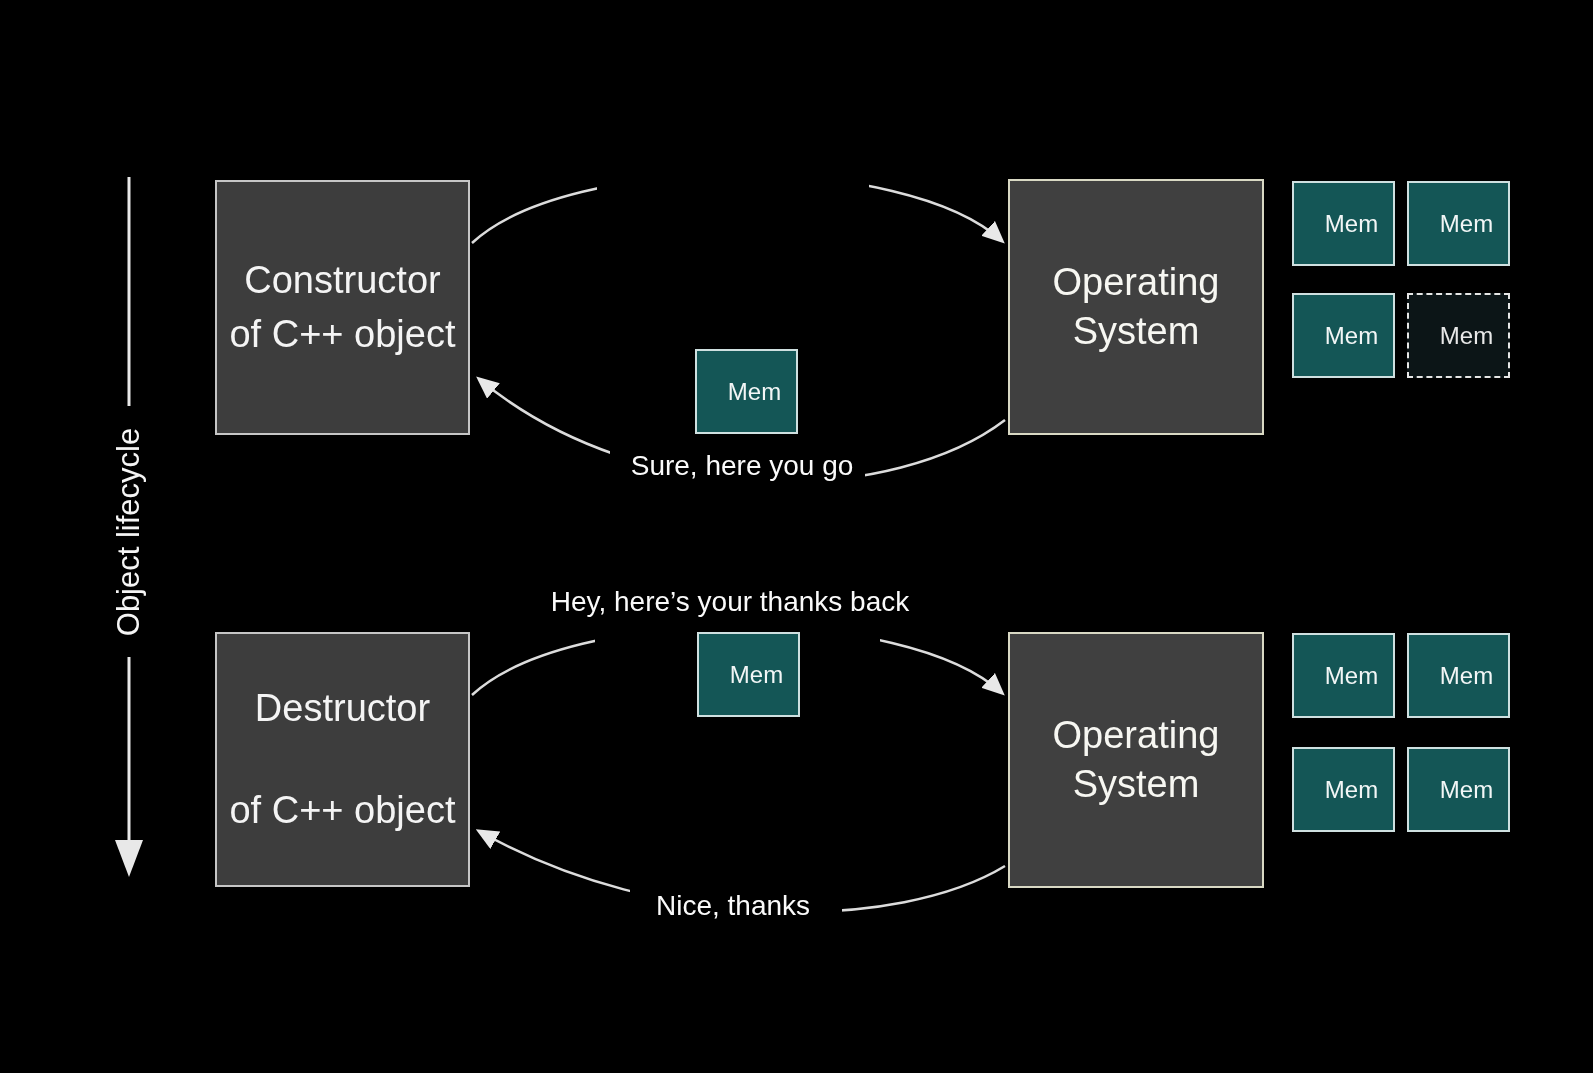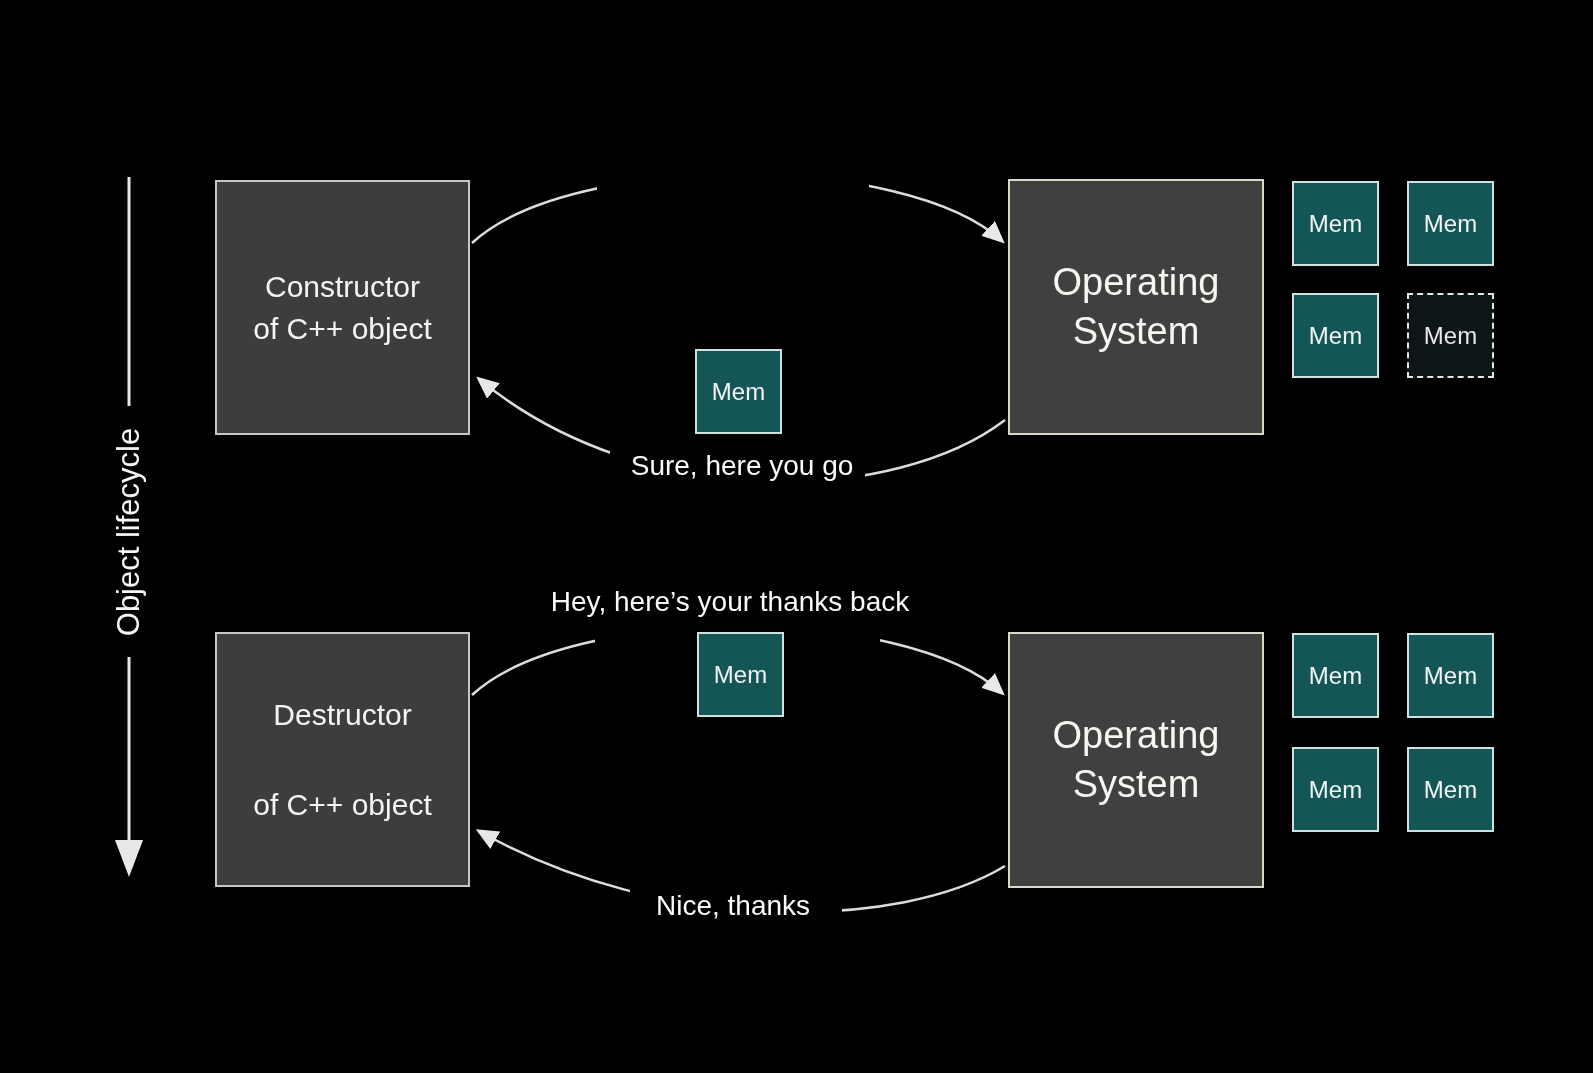--- a/index.html
+++ b/index.html
@@ -27,21 +27,21 @@
     position: absolute;
     width: 251px;
     height: 251px;
     background: #3d3d3d;
     border: 2px solid #c6c6c6;
     display: flex;
     flex-direction: column;
     align-items: center;
     justify-content: center;
     text-align: center;
-    font-size: 30px;
+    font-size: 38px;
     line-height: 1.4;
     color: #f4f4f4;
     z-index: 2;
   }
   #constructor-box { left: 215px; top: 180px; }
   #destructor-box  { left: 215px; top: 632px; gap: 48px; }
   .os-box {
     position: absolute;
     width: 252px;
     height: 252px;
@@ -64,20 +64,21 @@
     width: 83px;
     height: 81px;
     background: #145656;
     border: 2px solid #cfe0e0;
     display: flex;
     align-items: center;
     justify-content: center;
     font-size: 24px;
     color: #f2f6f6;
     z-index: 2;
+    padding-left: 16px;
   }
   .mem[data-style="dashed"] {
     background: #0c1517;
     border: 2px dashed #e6e6e6;
     color: #e8e8e8;
   }
   .msg {
     position: absolute;
     transform: translate(-50%, -50%);
     white-space: nowrap;

